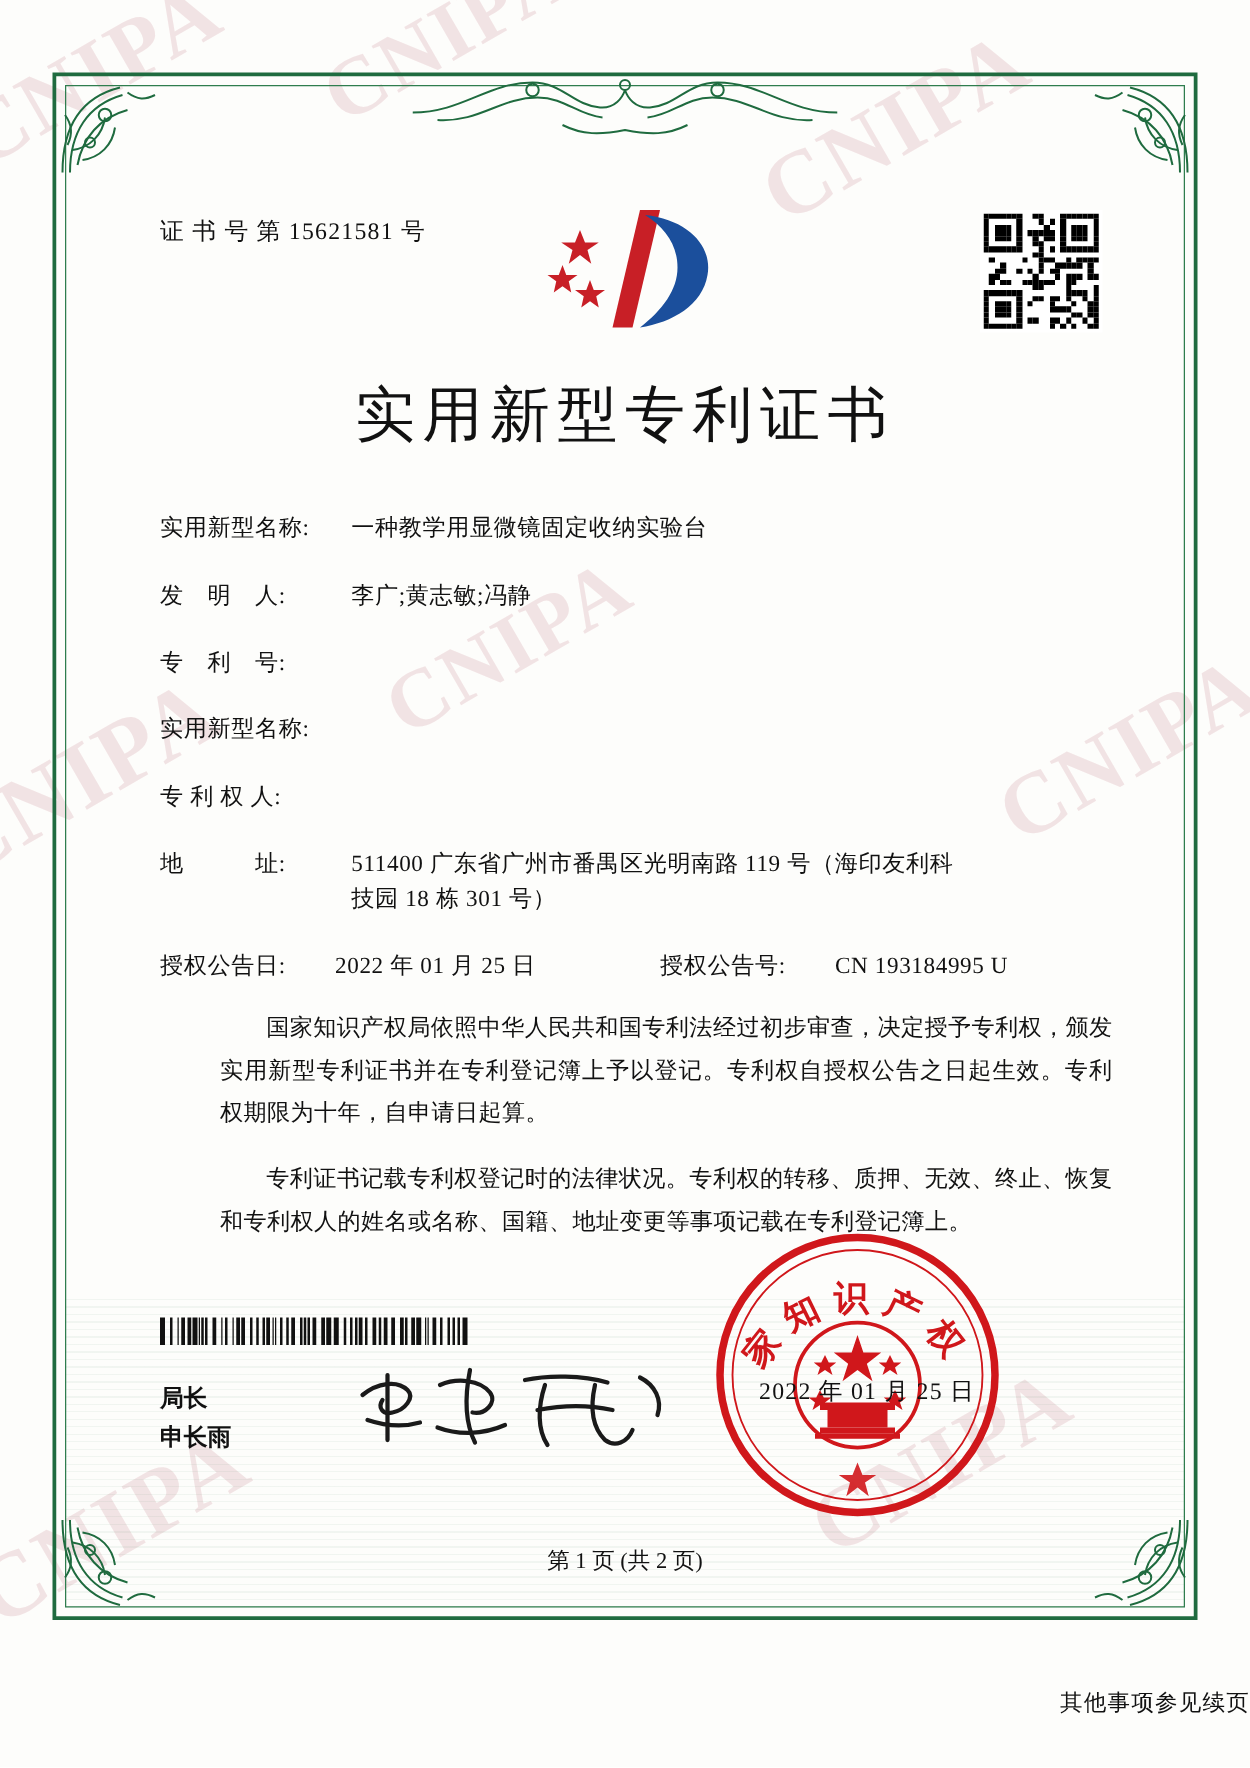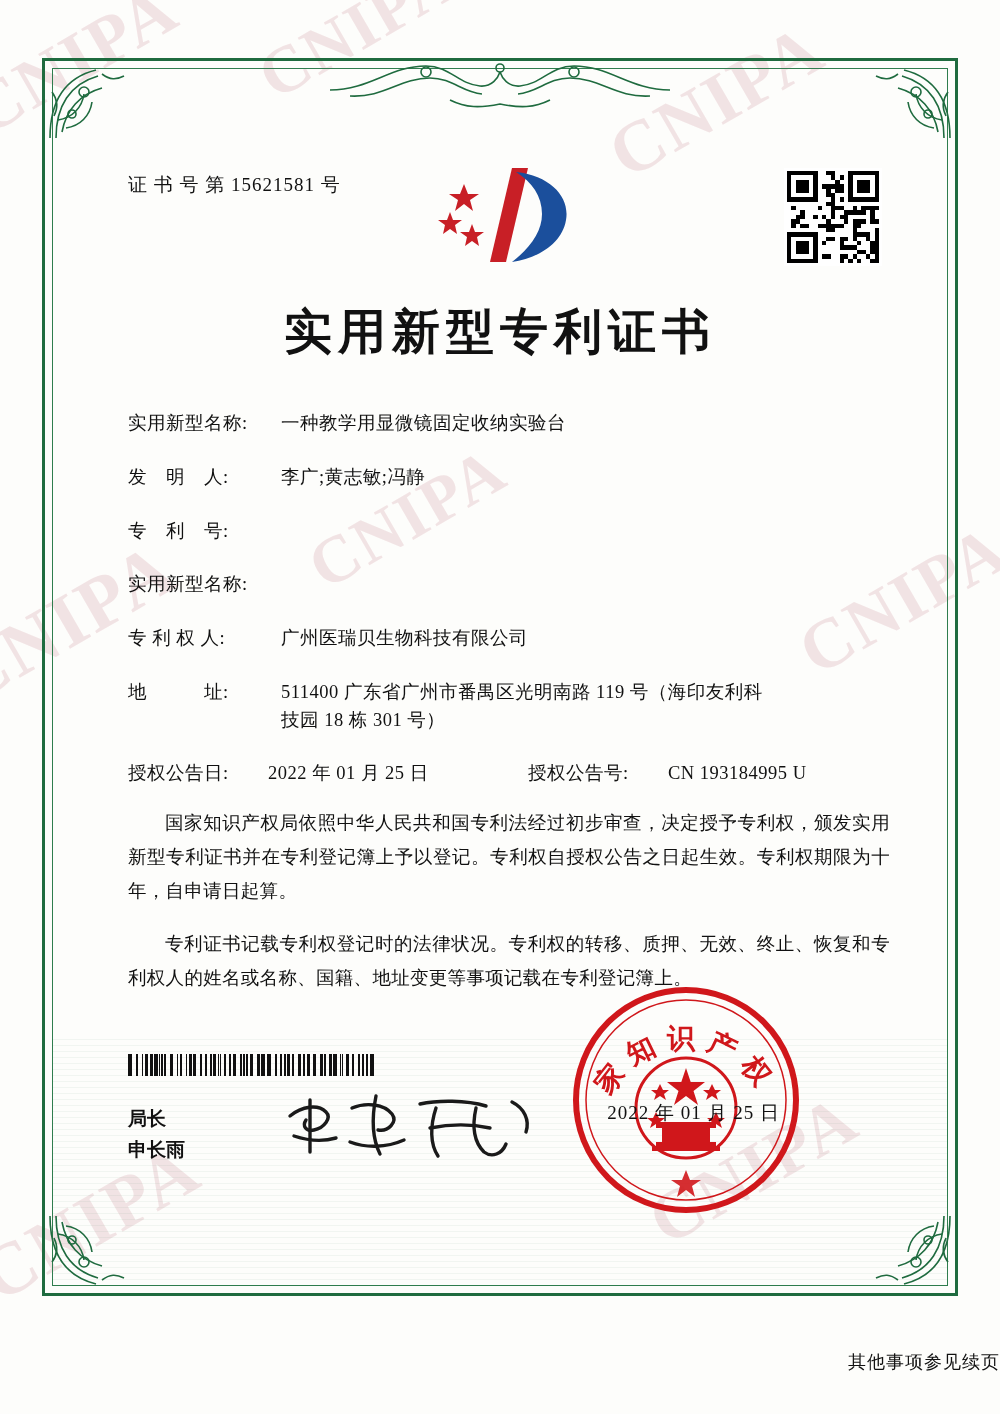--- a/index.html
+++ b/index.html
@@ -128,21 +128,21 @@
     height: 110px;
   }
 
   .doc-title {
     position: absolute;
     left: 0;
     right: 0;
     top: 190px;
     text-align: center;
     font-size: 48px;
-    font-weight: bold;
+    font-weight: normal;
     letter-spacing: 6px;
     color: #111;
     font-family: "DejaVu Serif", "Liberation Serif", serif;
   }
 
   .fields {
     position: absolute;
     left: 48px;
     right: 30px;
     top: 300px;
@@ -178,20 +178,21 @@
   .col-b { display: flex; }
 
   .para {
     margin-top: 18px;
     font-size: 18.5px;
     line-height: 1.85;
     text-align: justify;
     text-indent: 2em;
     color: #111;
     letter-spacing: 0.3px;
+    margin-left: 48px;
   }
 
   
   .barcode {
     position: absolute;
     left: 48px;
     bottom: 198px;
     width: 250px;
     height: 22px;
     display: flex;
@@ -846,21 +847,20 @@
       <div class="field-row">
         <div class="field-label">专　利　号:</div>
       </div>
 
       <div class="field-row">
         <div class="field-label">实用新型名称:</div>
       </div>
 
       <div class="field-row">
         <div class="field-label">专 利 权 人:</div>
-        <div class="field-value">广州医瑞贝生物科技有限公司</div>
       </div>
 
       <div class="field-row">
         <div class="field-label">地　　　址:</div>
         <div class="field-value">
           <span>511400 广东省广州市番禺区光明南路 119 号（海印友利科</span>
           <span class="line2">技园 18 栋 301 号）</span>
         </div>
       </div>
 
@@ -983,16 +983,17 @@
         </defs>
         <text font-family="'DejaVu Serif','Liberation Serif',serif" font-size="28" font-weight="bold" fill="#d0171b" letter-spacing="10">
           <textPath href="#sealArc" startOffset="50%" text-anchor="middle">国家知识产权局</textPath>
         </text>
         <polygon points="116,186 120,196 131,196 122,202 125,213 116,206 107,213 110,202 101,196 112,196" fill="#d0171b" opacity="0.9"></polygon>
       </svg>
     </div>
 
     <div class="seal-date">2022 年 01 月 25 日</div>
 
+    <div class="page-num">第 1 页 (共 2 页)</div>
   </div>
 
   <div class="footnote">其他事项参见续页</div>
 </div>
 
 </body></html>

